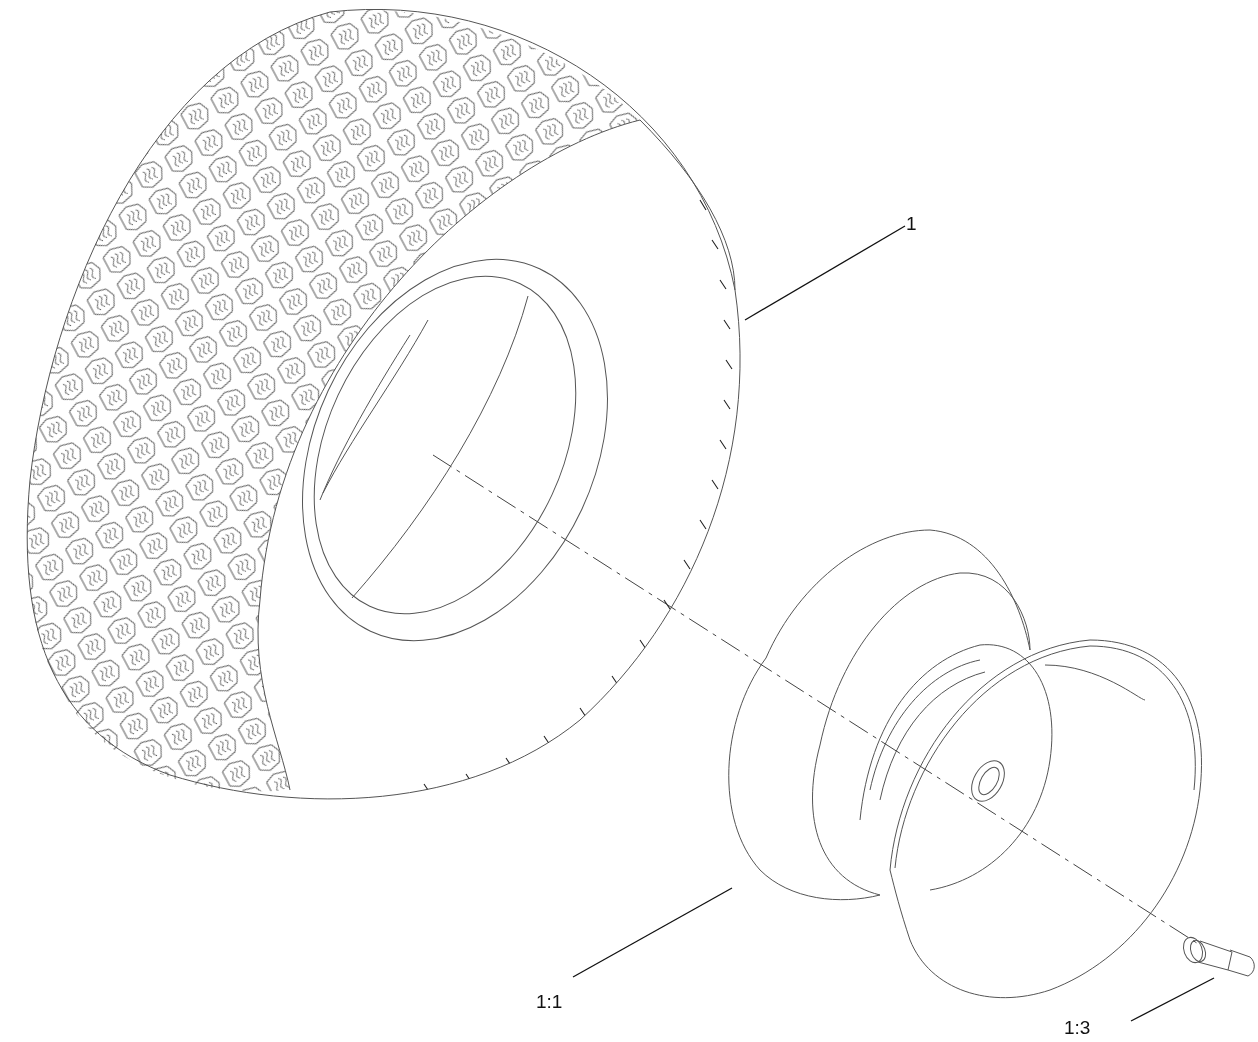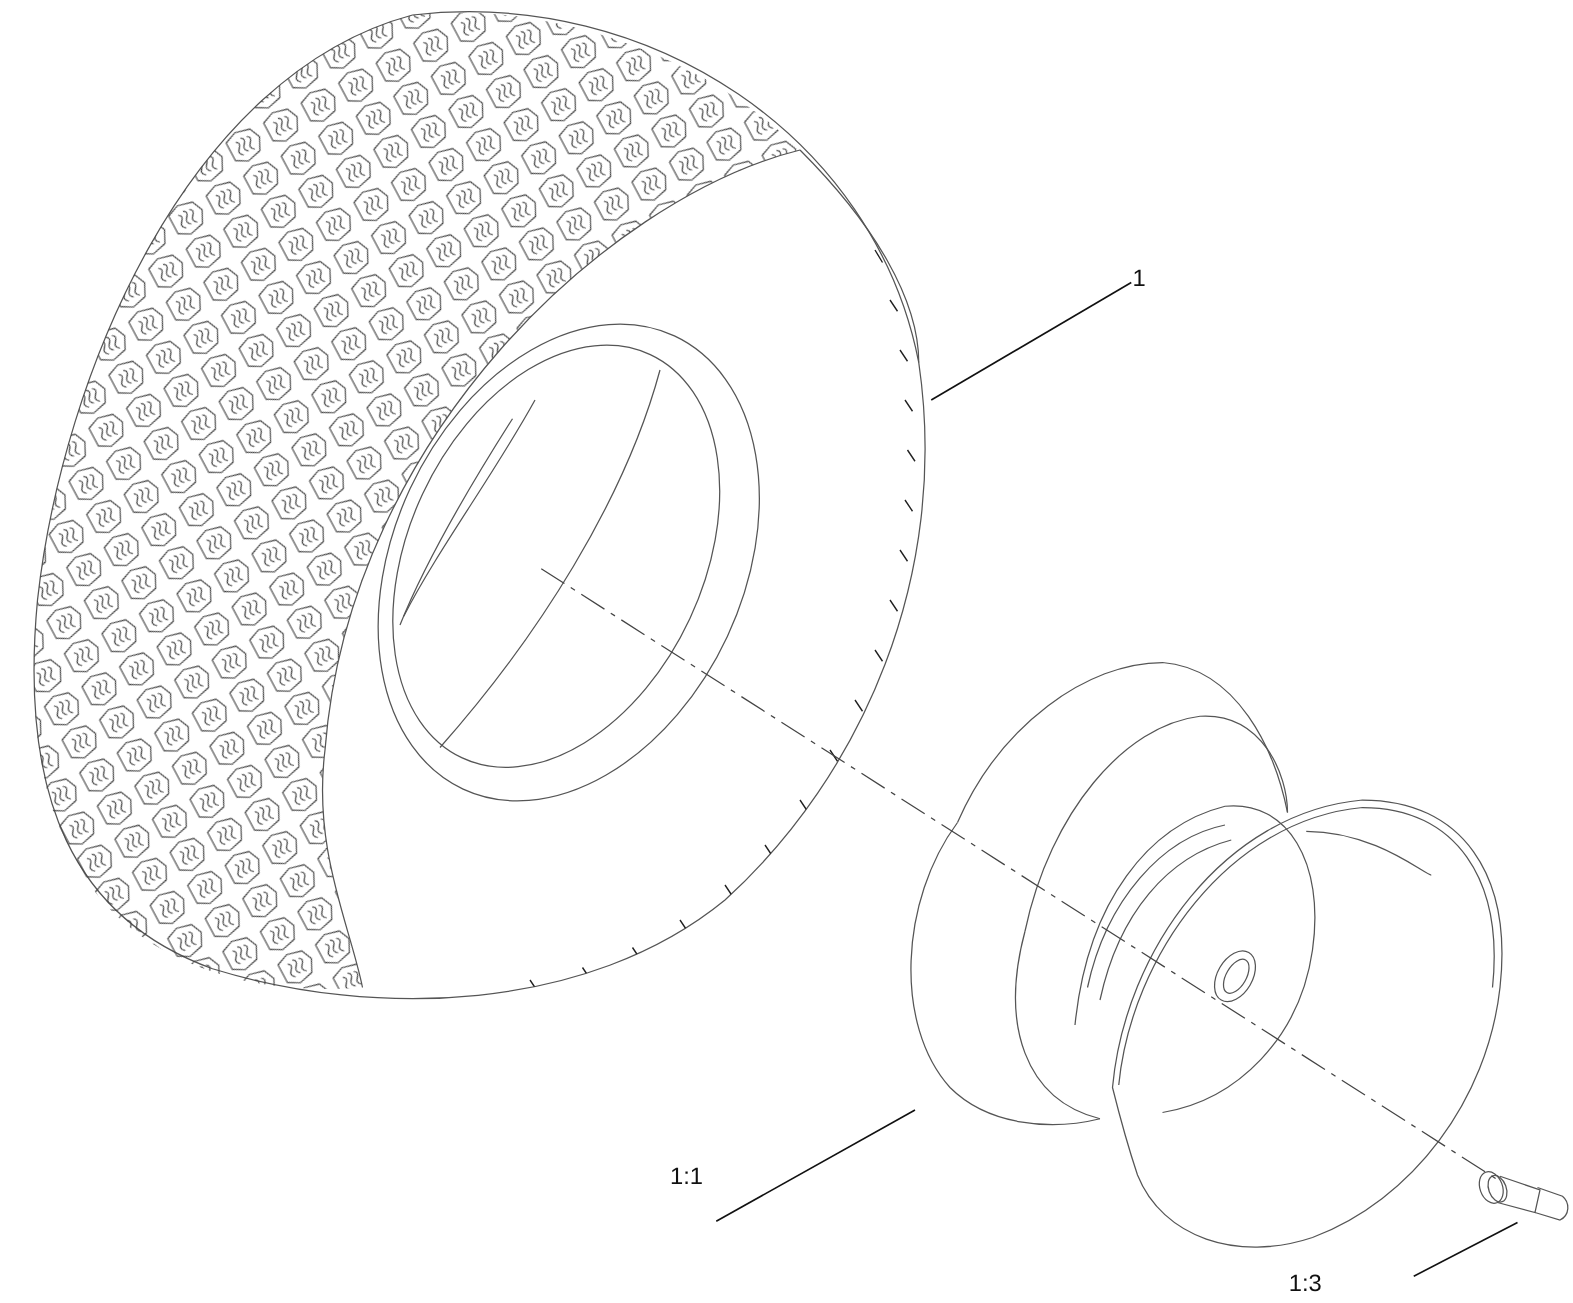--- a/index.html
+++ b/index.html
@@ -70,14 +70,14 @@
   </g>
 
   <path class="axis" d="M433 455 L 1200 945"></path>
 
   <line class="leader" x1="745" y1="320" x2="905" y2="226"></line>
   <line class="leader" x1="732" y1="888" x2="573" y2="977"></line>
   <line class="leader" x1="1214" y1="978" x2="1131" y2="1021"></line>
 </svg>
 
 <div class="callout-label" style="left:906px; top:214px;">1</div>
-<div class="callout-label" style="left:536px; top:932px;">1:1</div>
-<div class="callout-label" style="left:1031px; top:1018px;">1:3</div>
+<div class="callout-label" style="left:536px; top:992px;">1:1</div>
+<div class="callout-label" style="left:1064px; top:1018px;">1:3</div>
 
 </body></html>

